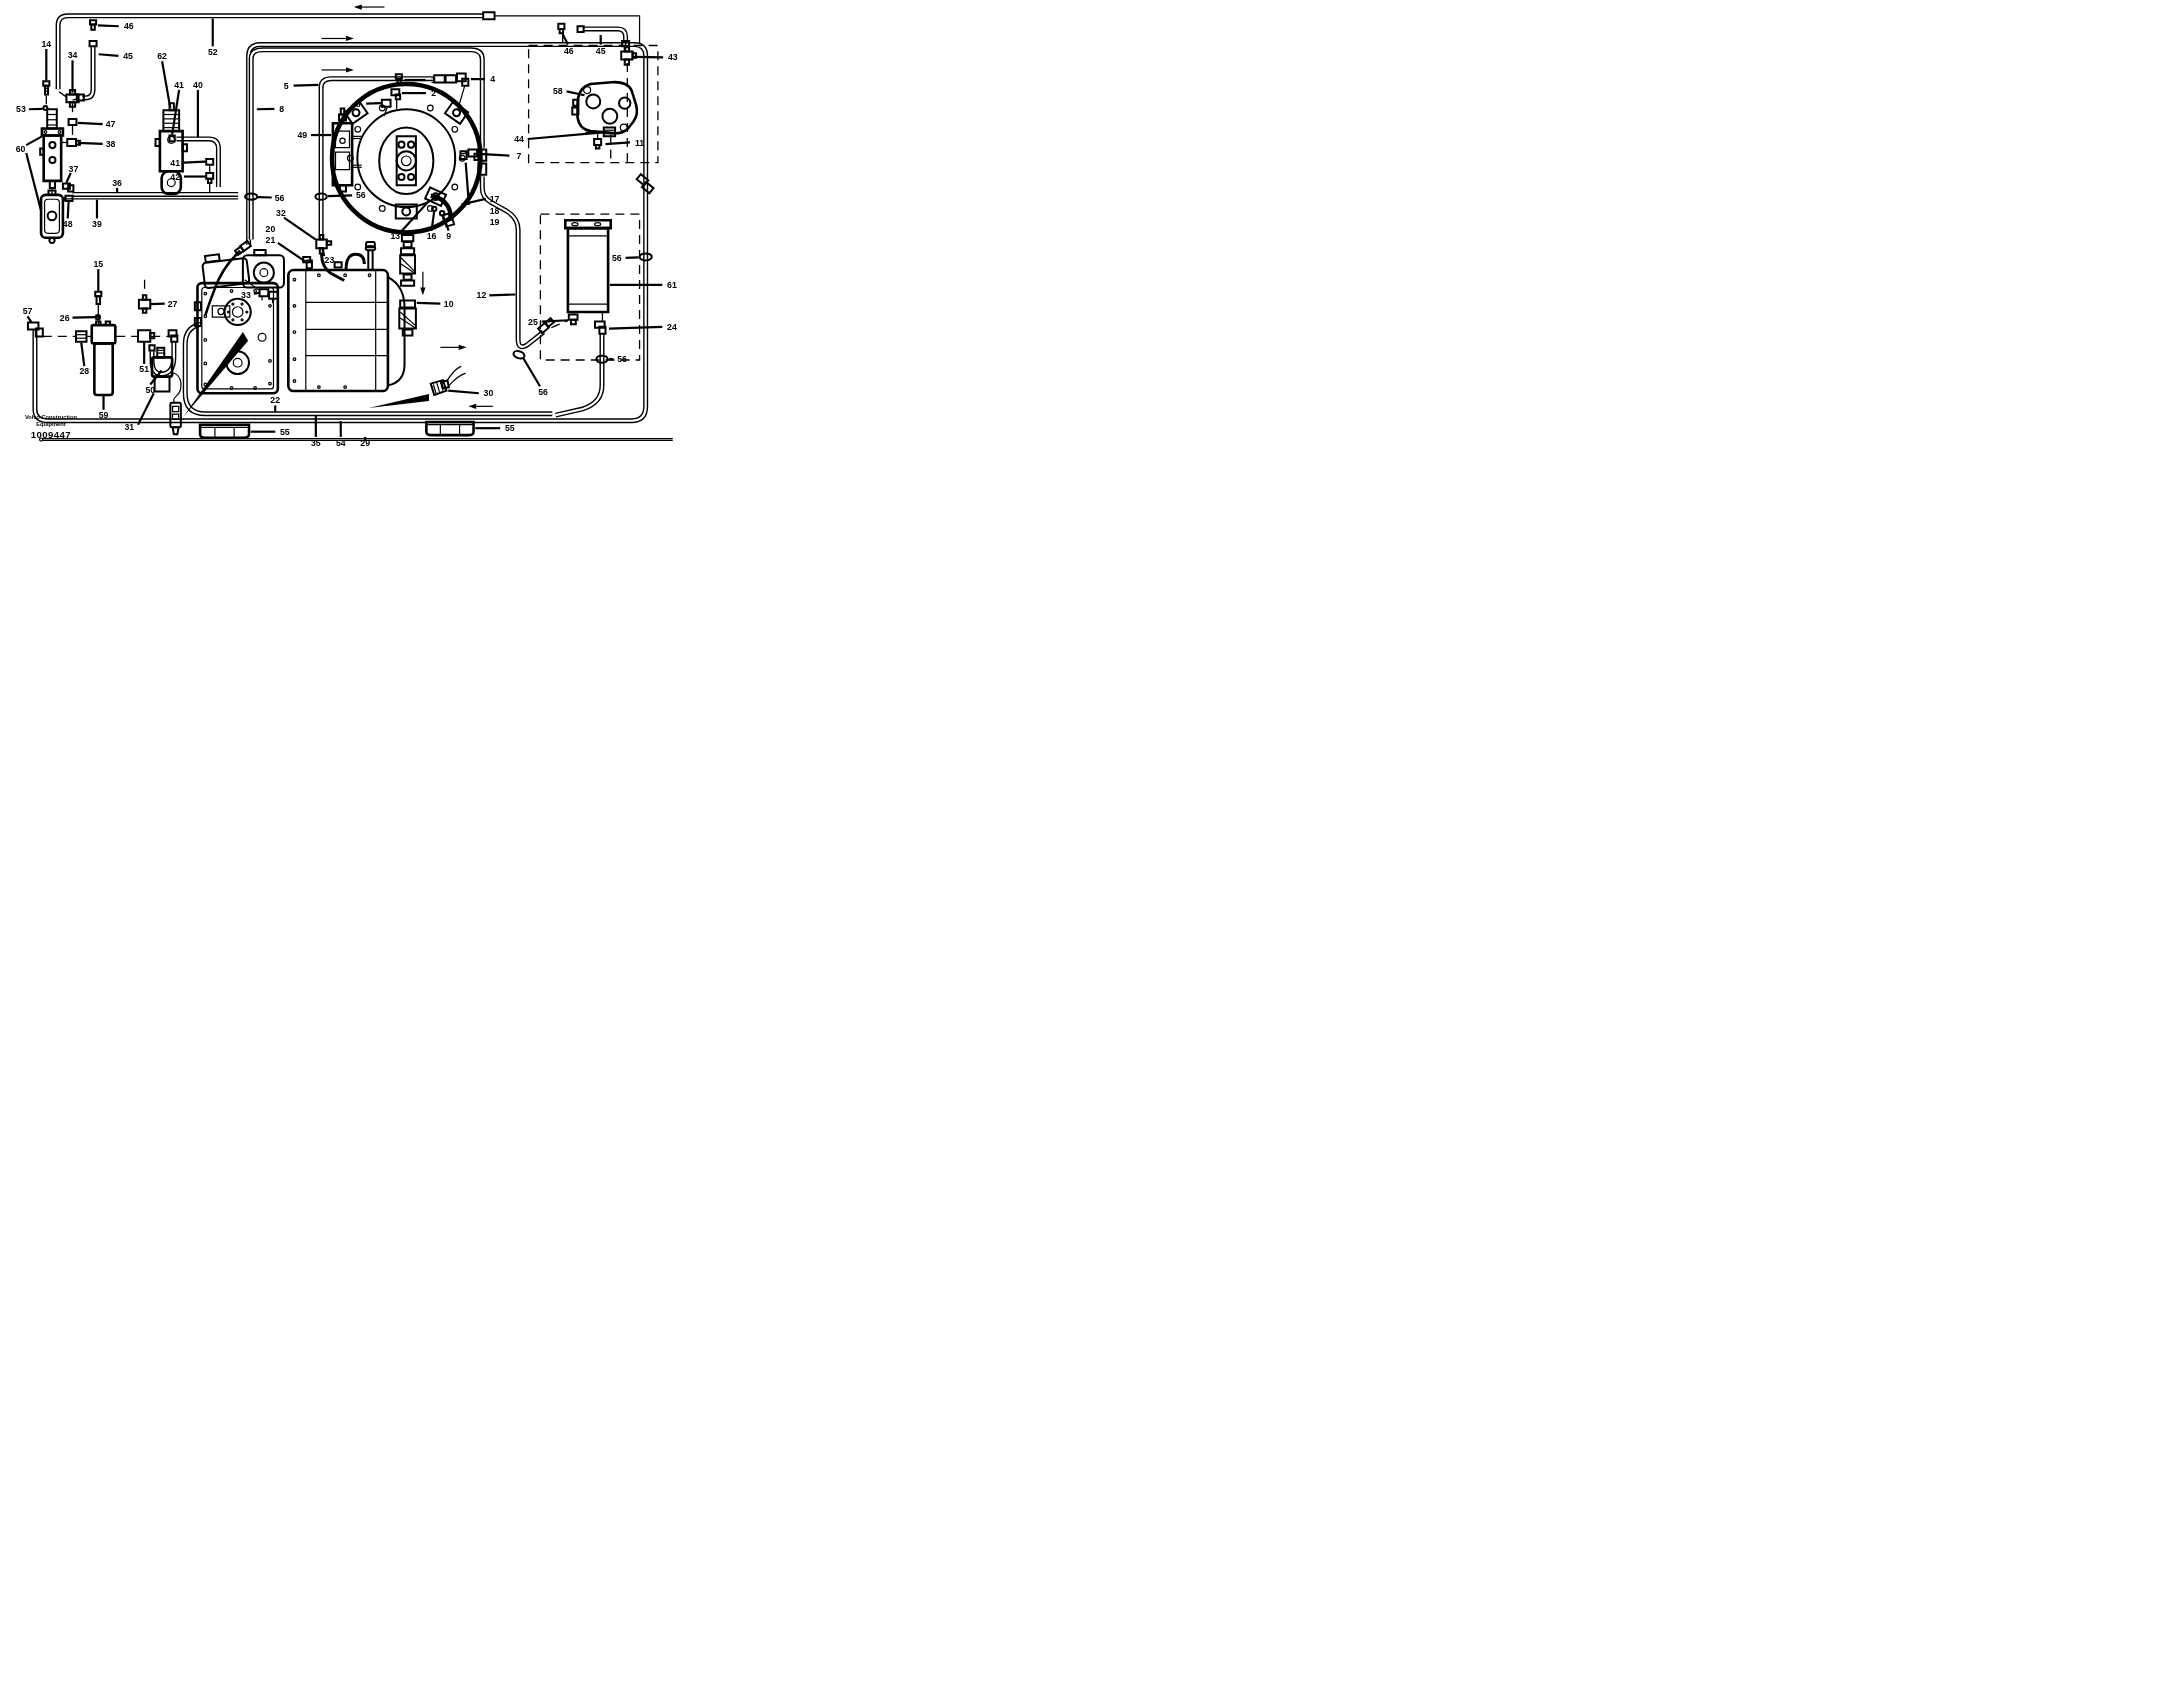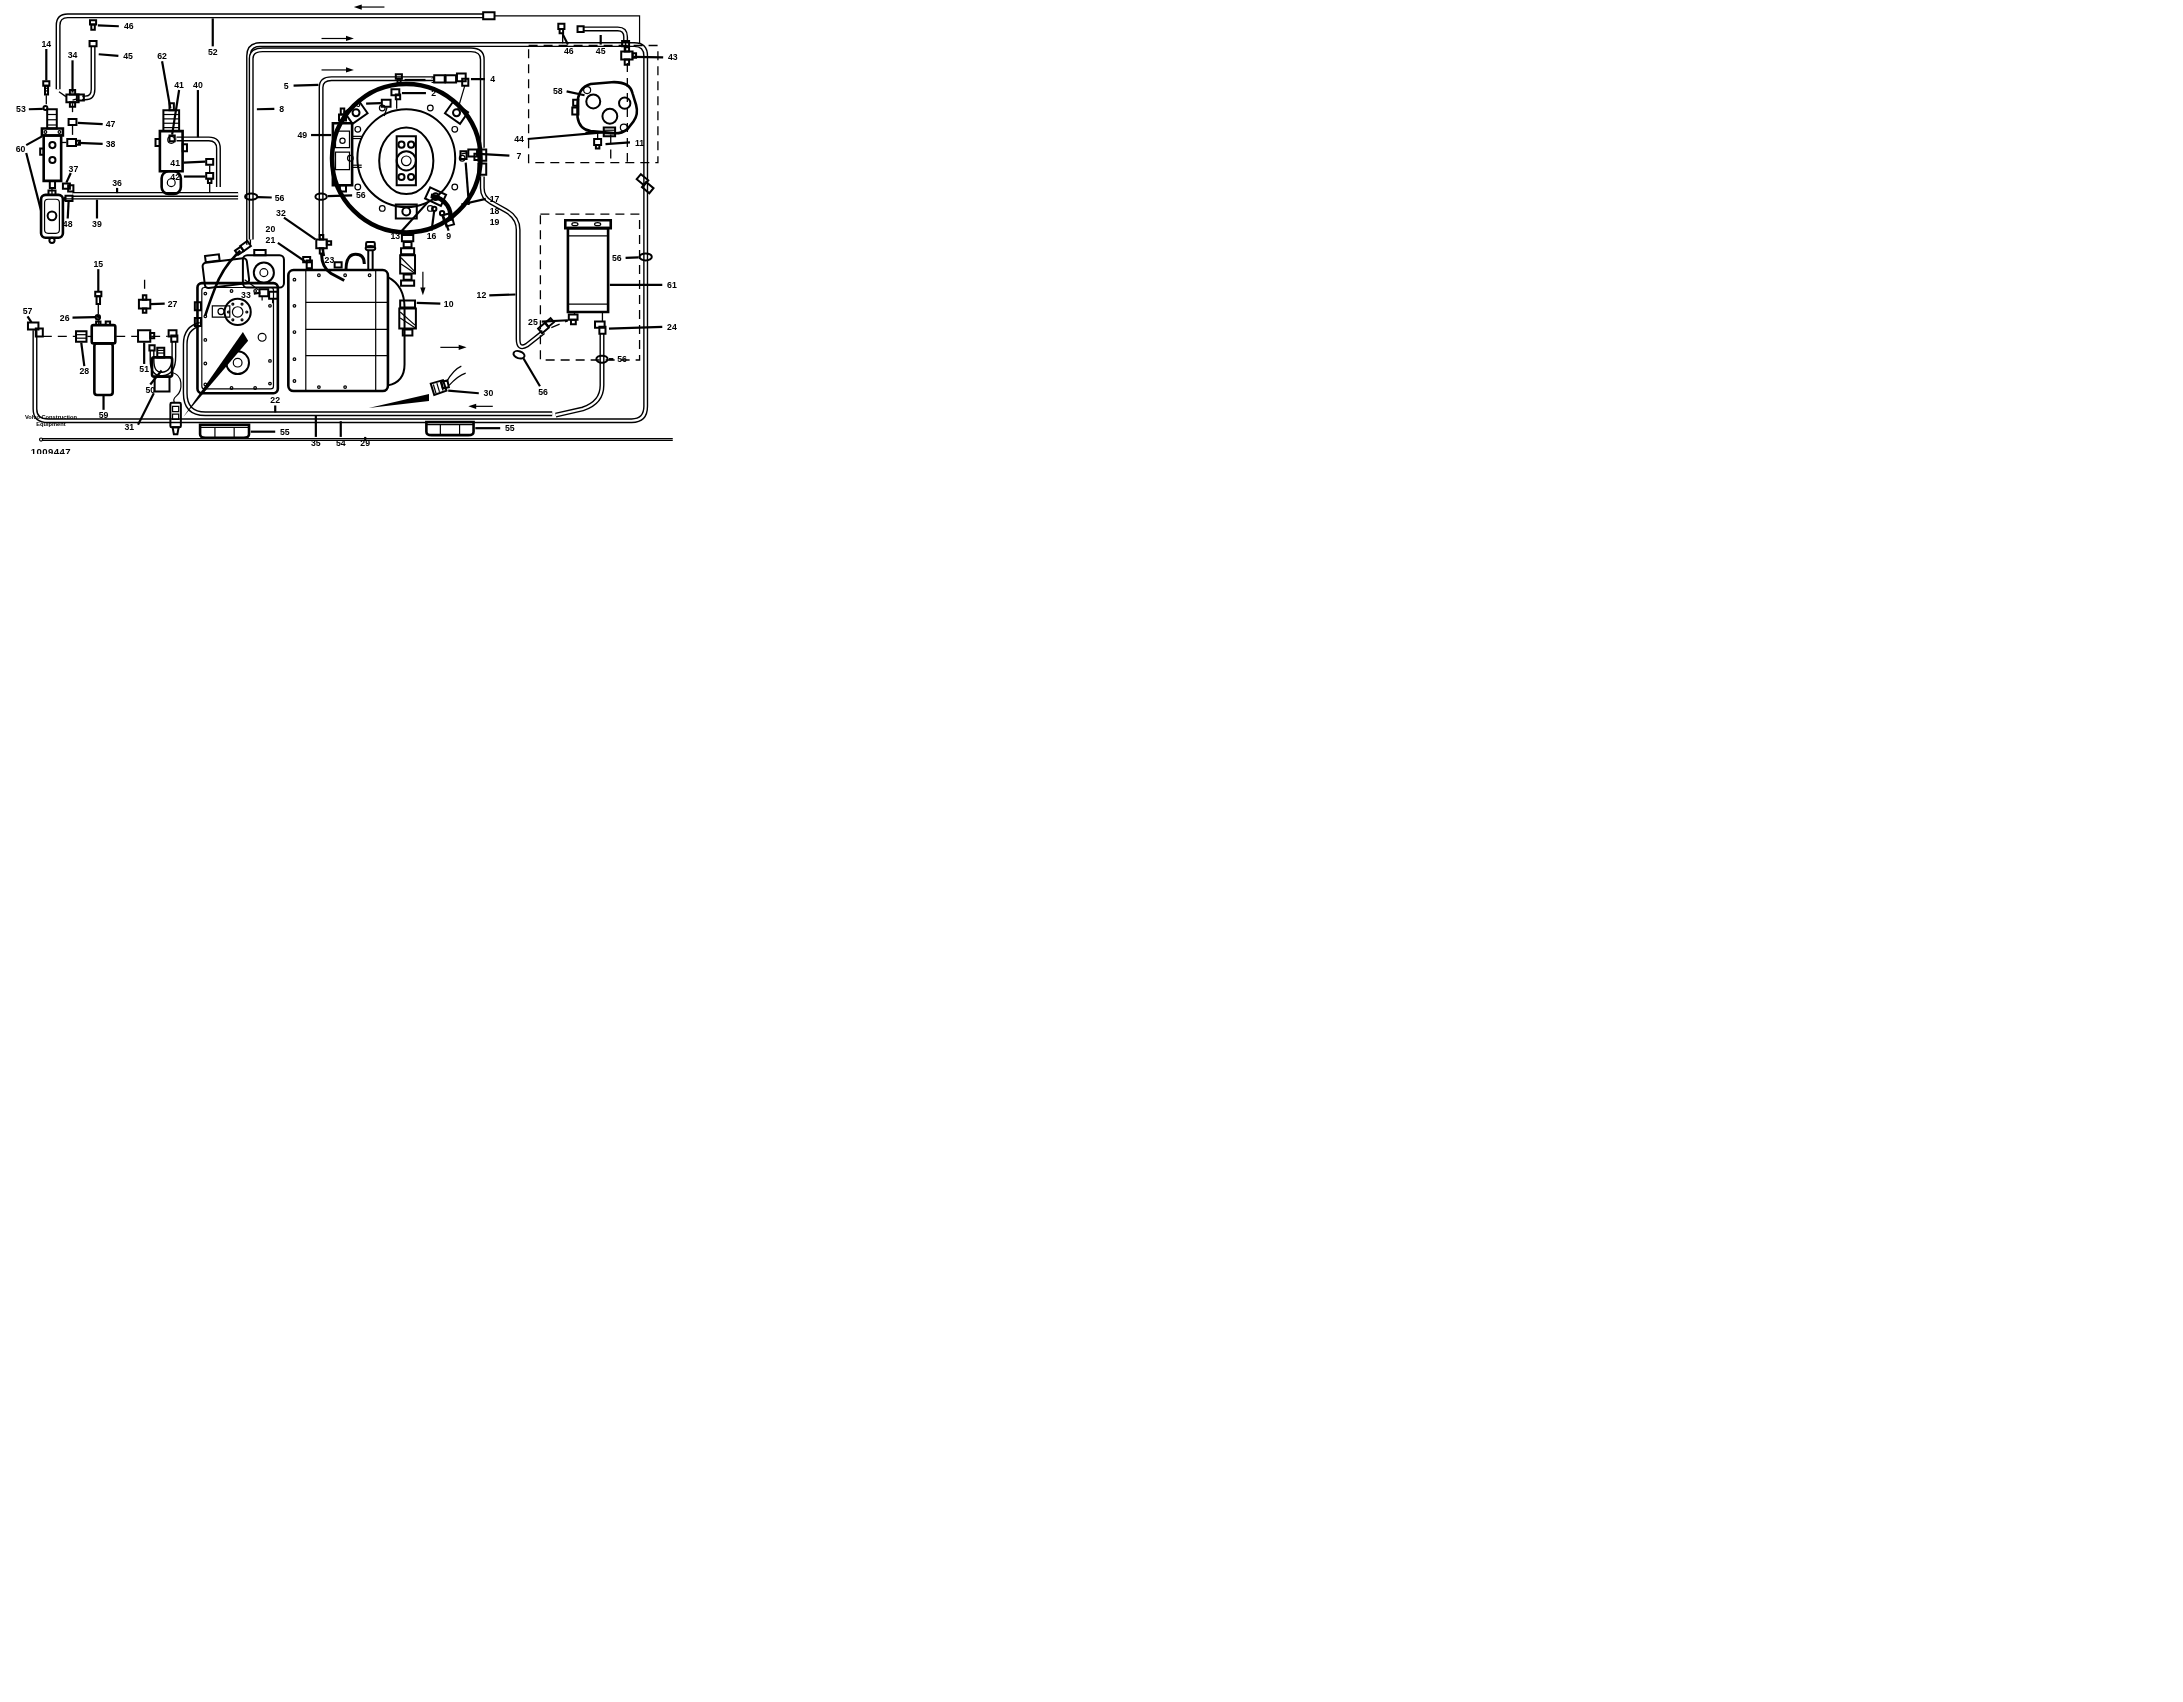--- a/index.html
+++ b/index.html
@@ -13,21 +13,21 @@
   .thin{stroke:#000;fill:none;stroke-width:1.2;}
   .hose{stroke:#000;fill:none;stroke-width:5;stroke-linecap:butt;}
   .hosecore{stroke:#fff;fill:none;stroke-width:2.2;stroke-linecap:butt;}
   .h3{stroke:#000;fill:none;stroke-width:3;}
   .dash{stroke:#000;fill:none;stroke-width:1.3;stroke-dasharray:9 6;}
   .blk{fill:#000;stroke:none;}
   .leader{stroke:#000;stroke-width:2.2;fill:none;}
   .callout{font:700 20px "Liberation Sans",sans-serif;fill:#000;stroke:none;text-anchor:middle;}
   #footer{position:absolute;left:11.4px;top:414px;width:79px;text-align:center;color:#000;}
   #footer .b1{font:700 5.7px "Liberation Sans",sans-serif;line-height:7px;}
-  #footer .b2{font:700 9.6px "Liberation Sans",sans-serif;margin-top:18px;letter-spacing:0.4px;}
+  #footer .b2{font:700 9.6px "Liberation Sans",sans-serif;margin-top:1px;letter-spacing:0.4px;}
 </style>
 </head>
 <body>
 
 <div id="page">
 <svg id="art" width="685" height="454" viewBox="0 0 1568 1039">
 
   <g>
 
     <path class="hose" d="M 133 204 L 133 58 Q 133 36 155 36 L 1106 36"></path>

